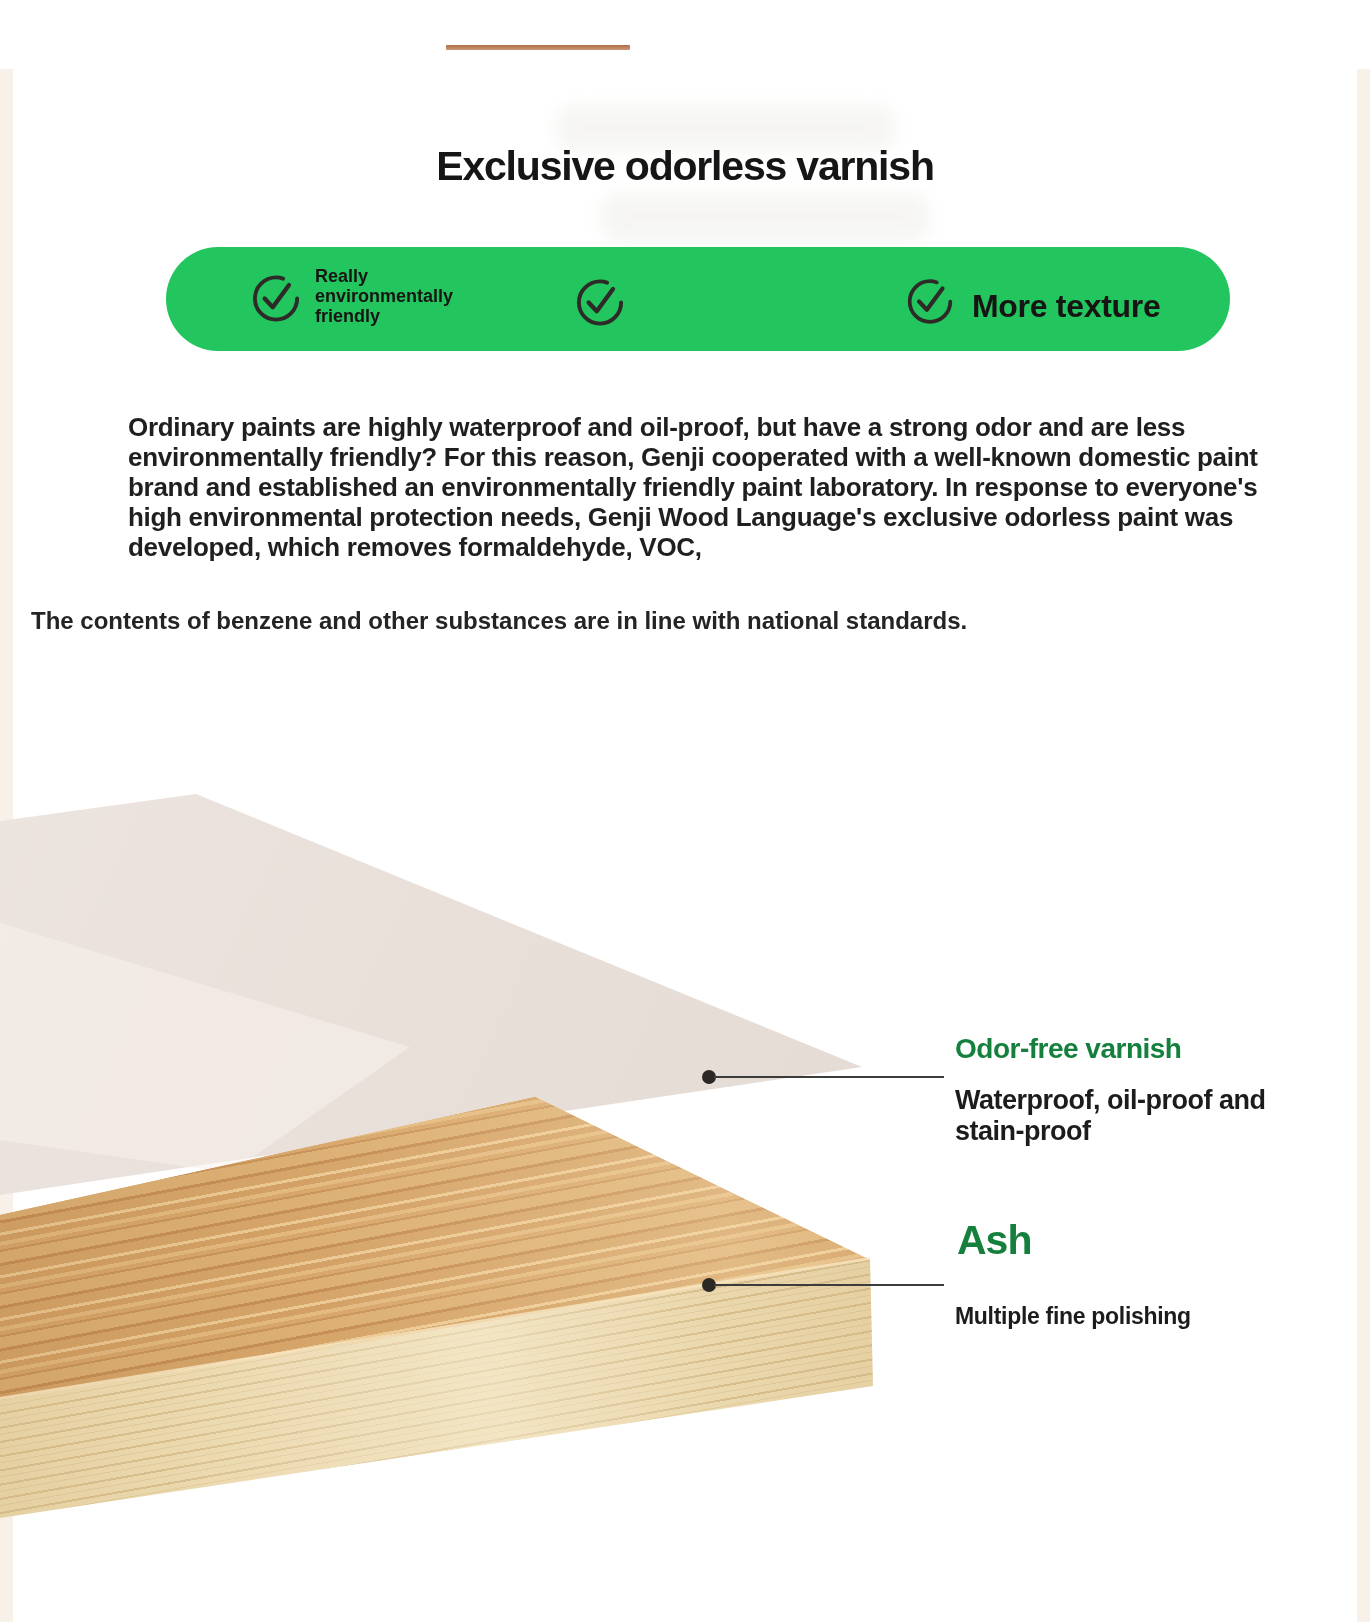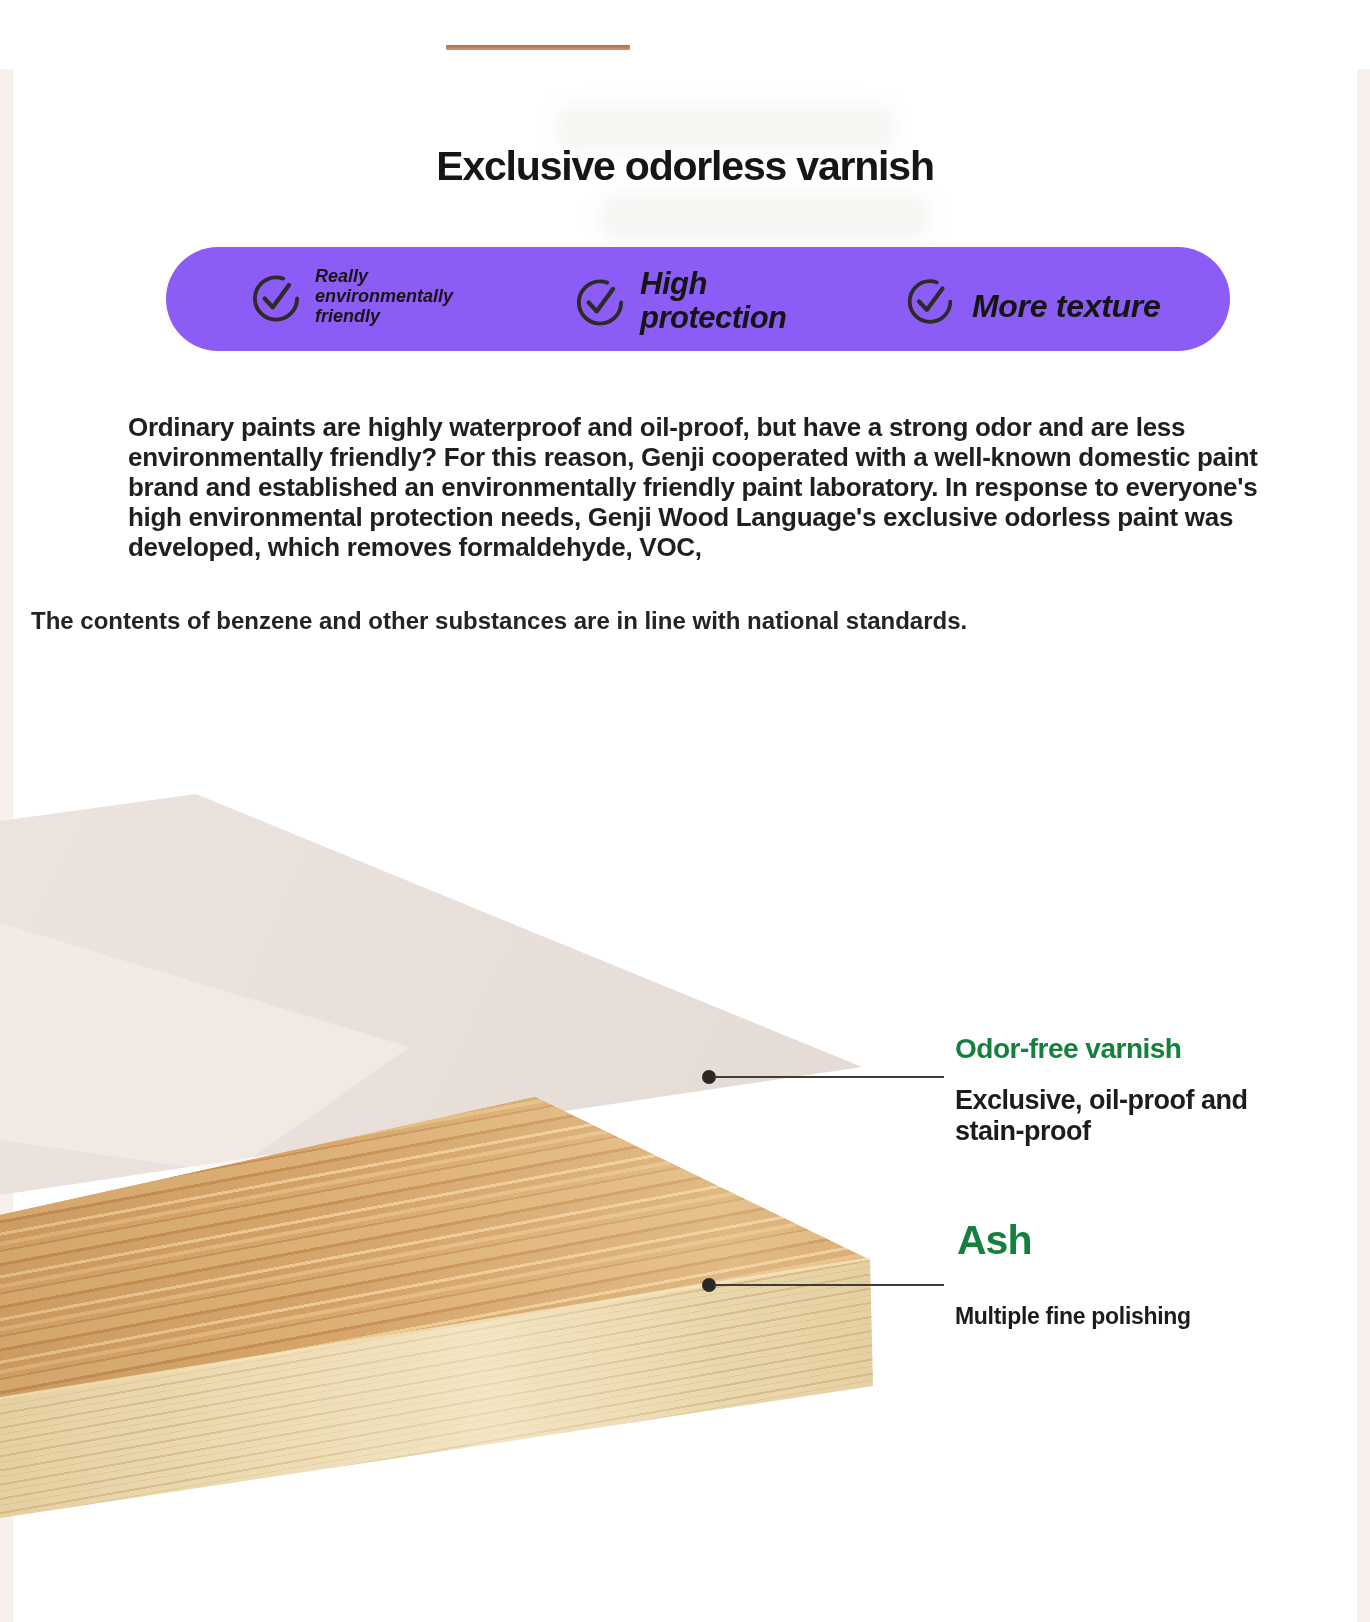--- a/index.html
+++ b/index.html
@@ -14,21 +14,21 @@
   .side-strip{top:24px;bottom:0;width:13px;background:#f8f1ea;}
   .side-strip.left{left:0;}
   .side-strip.right{left:1357px;}
   .bottom-strip{left:0;top:1605px;width:1370px;height:17px;background:#f2e8df;}
   
   .smudge{background:#efeeea;filter:blur(8px);opacity:.55;border-radius:20px;}
   
   .page-title{left:0;top:98px;width:1370px;text-align:center;
     font-size:41px;font-weight:bold;letter-spacing:-1.2px;color:#161616;}
   
-  .pill{left:166px;top:202px;width:1064px;height:104px;border-radius:52px;background:#8b5cf6;font-style:italic;}
+  .pill{left:166px;top:202px;width:1064px;height:104px;border-radius:52px;background:#22c55e;}
   .feat-icon{width:52px;height:52px;}
   .feat-icon svg{width:100%;height:100%;display:block;}
   .feat-label{font-weight:bold;color:#171513;}
   .feat-1-icon{left:84px;top:25px;}
   .feat-1-label{left:149px;top:19px;width:150px;font-size:18px;line-height:20px;}
   .feat-2-icon{left:408px;top:29px;}
   .feat-2-label{left:474px;top:20px;width:178px;font-size:31px;line-height:34px;letter-spacing:-0.5px;}
   .feat-3-icon{left:739px;top:29px;width:50px;height:50px;}
   .feat-3-label{left:806px;top:41px;font-size:32px;white-space:nowrap;letter-spacing:-0.3px;text-align:center;}
   
@@ -95,21 +95,20 @@
         </svg>
     </div>
     <div class="abs feat-label feat-1-label">Really environmentally friendly</div>
 
     <div class="abs feat-icon feat-2-icon">
       <svg viewBox="0 0 48 48" fill="none">
           <circle cx="24" cy="24.5" r="19.5" stroke="#2e2a27" stroke-width="3.6" stroke-dasharray="98 25" stroke-linecap="round"></circle>
           <polyline points="13.5,24.5 21,32.5 36,12" stroke="#2e2a27" stroke-width="4" stroke-linecap="round" stroke-linejoin="round"></polyline>
         </svg>
     </div>
-    <div class="abs feat-label feat-2-label">High protection</div>
 
     <div class="abs feat-icon feat-3-icon">
       <svg viewBox="0 0 48 48" fill="none">
           <circle cx="24" cy="24.5" r="19.5" stroke="#2e2a27" stroke-width="3.6" stroke-dasharray="98 25" stroke-linecap="round"></circle>
           <polyline points="13.5,24.5 21,32.5 36,12" stroke="#2e2a27" stroke-width="4" stroke-linecap="round" stroke-linejoin="round"></polyline>
         </svg>
     </div>
     <div class="abs feat-label feat-3-label">More texture</div>
   </div>
 
@@ -122,21 +121,21 @@
     <div class="abs wood-top-grain"></div>
   </div>
   <div class="abs ridge-highlight"></div>
   <div class="abs wood-front">
     <div class="abs wood-front-grain"></div>
   </div>
 
   <div class="abs callout-dot dot-1"></div>
   <div class="abs callout-line line-1"></div>
   <div class="abs callout-title co1-title">Odor-free varnish</div>
-  <div class="abs callout-desc co1-desc">Exclusive, oil-proof and stain-proof</div>
+  <div class="abs callout-desc co1-desc">Waterproof, oil-proof and stain-proof</div>
 
   <div class="abs callout-dot dot-2"></div>
   <div class="abs callout-line line-2"></div>
   <div class="abs callout-title co2-title">Ash</div>
   <div class="abs callout-desc co2-desc">Multiple fine polishing</div>
 
   <div class="abs bottom-strip"></div>
 </div>
 
 </body></html>

